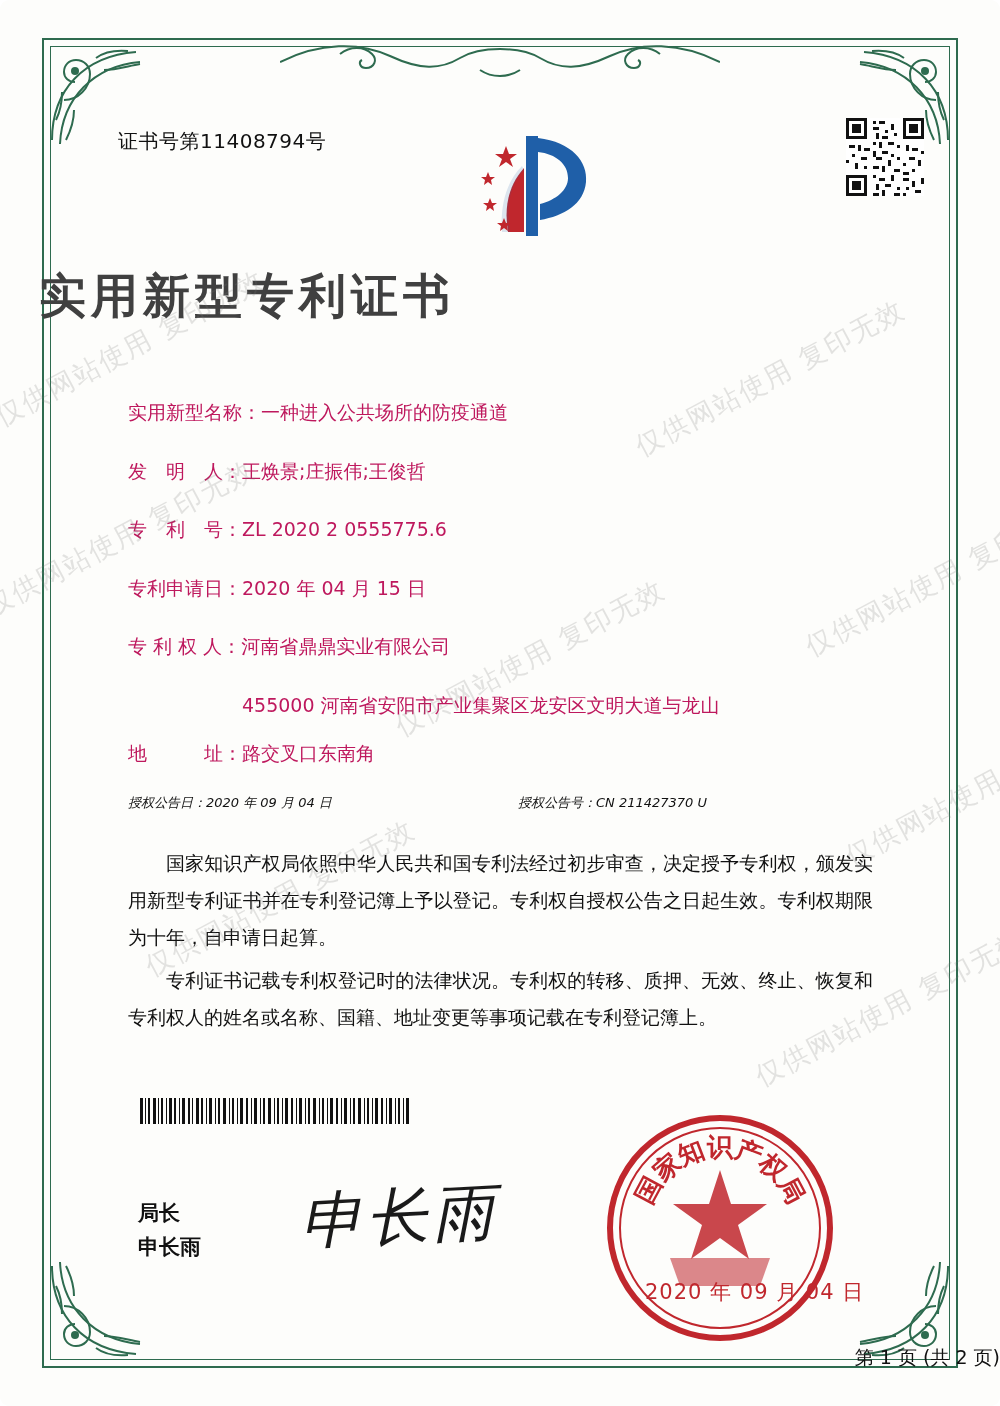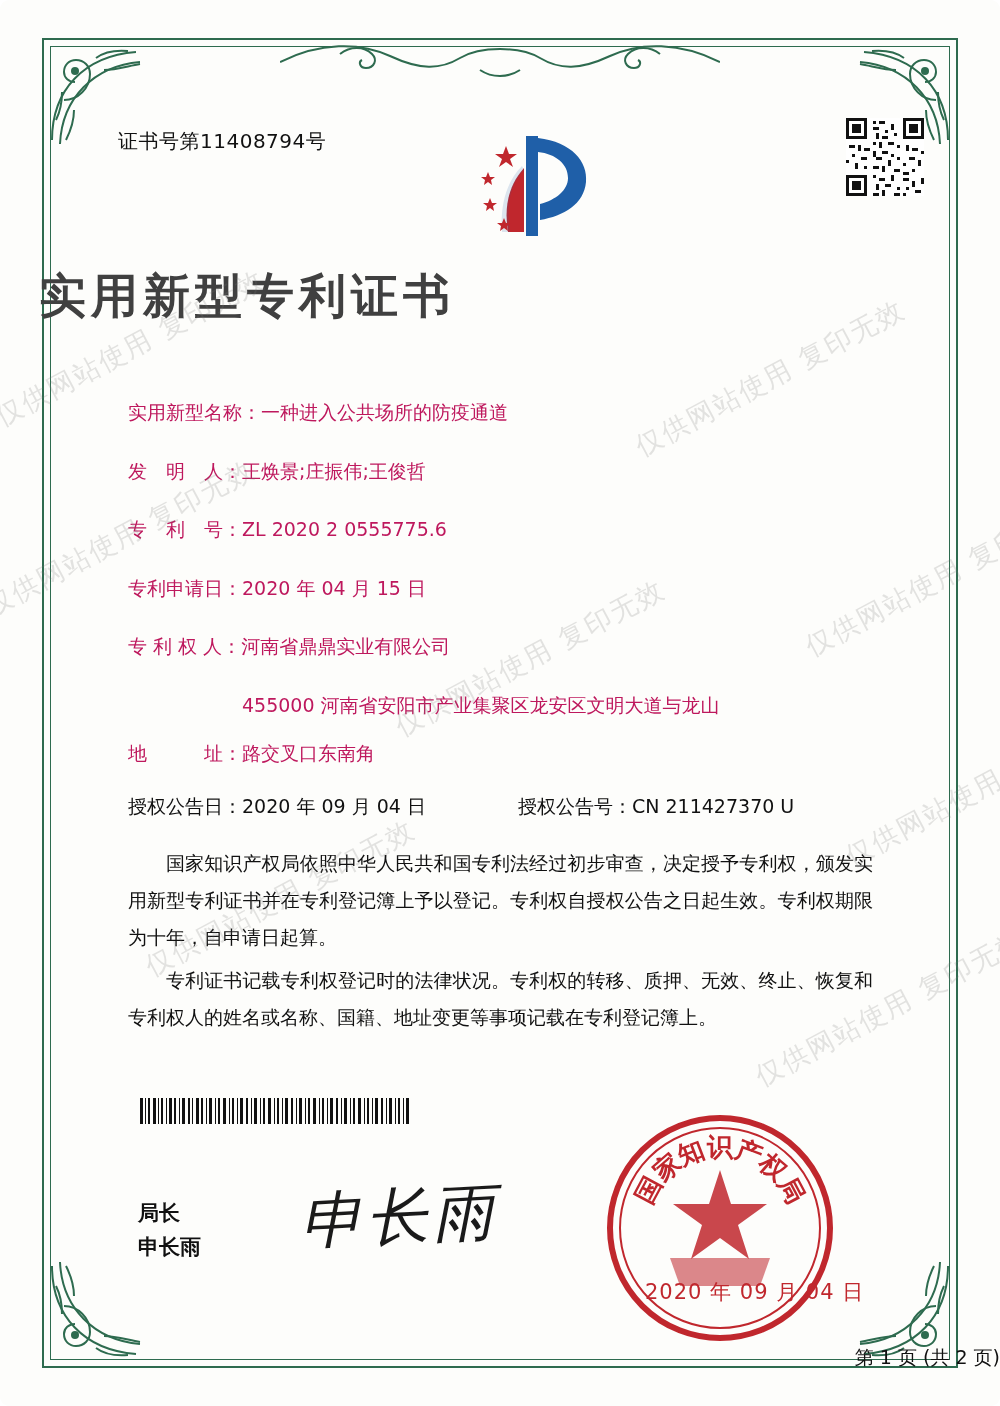--- a/index.html
+++ b/index.html
@@ -113,22 +113,23 @@
   }
   .field-wide { margin-bottom: 16px; }
   .field .val .cont {
     display: block;
     margin-top: 20px;
   }
 
   .tworow {
     display: flex;
     margin-top: 26px;
-    font-size: 19px;
+    font-size: 13px;
     color: #111;
+    font-style: italic;
   }
   .tworow .left { width: 390px; }
   .tworow .right { flex: 1; }
 
   
   .paras {
     position: absolute;
     left: 128px;
     top: 845px;
     width: 745px;

